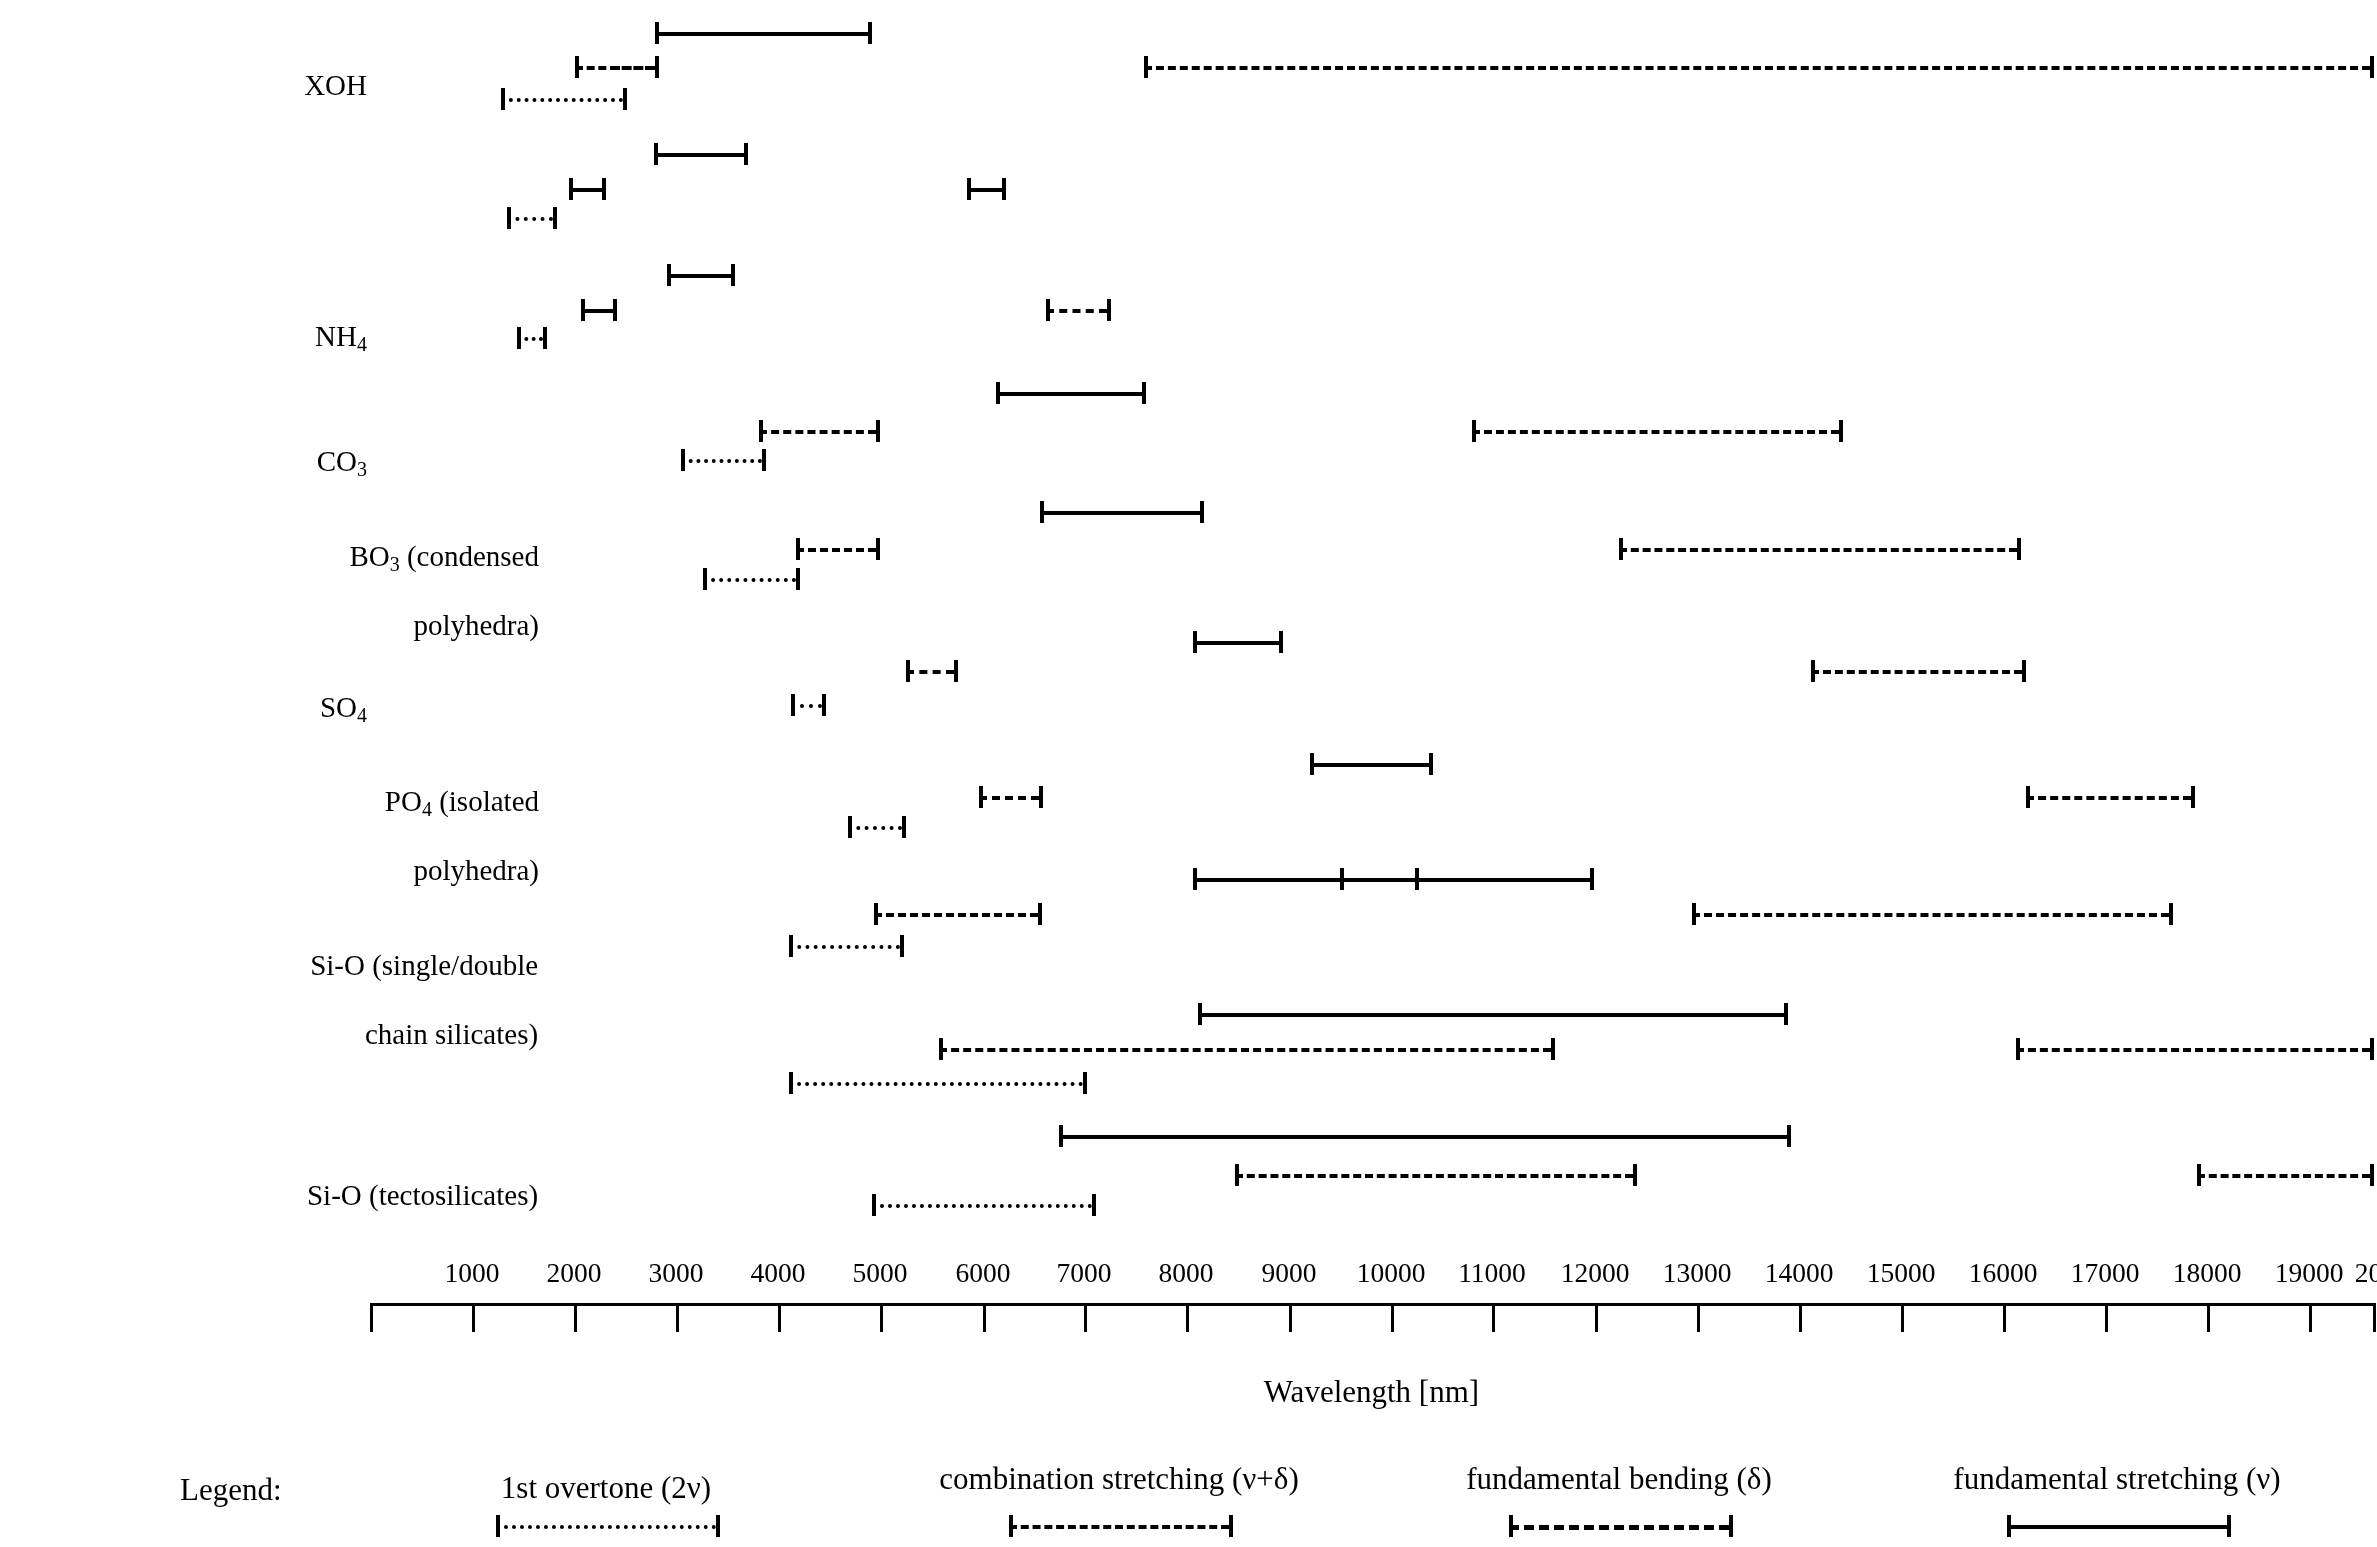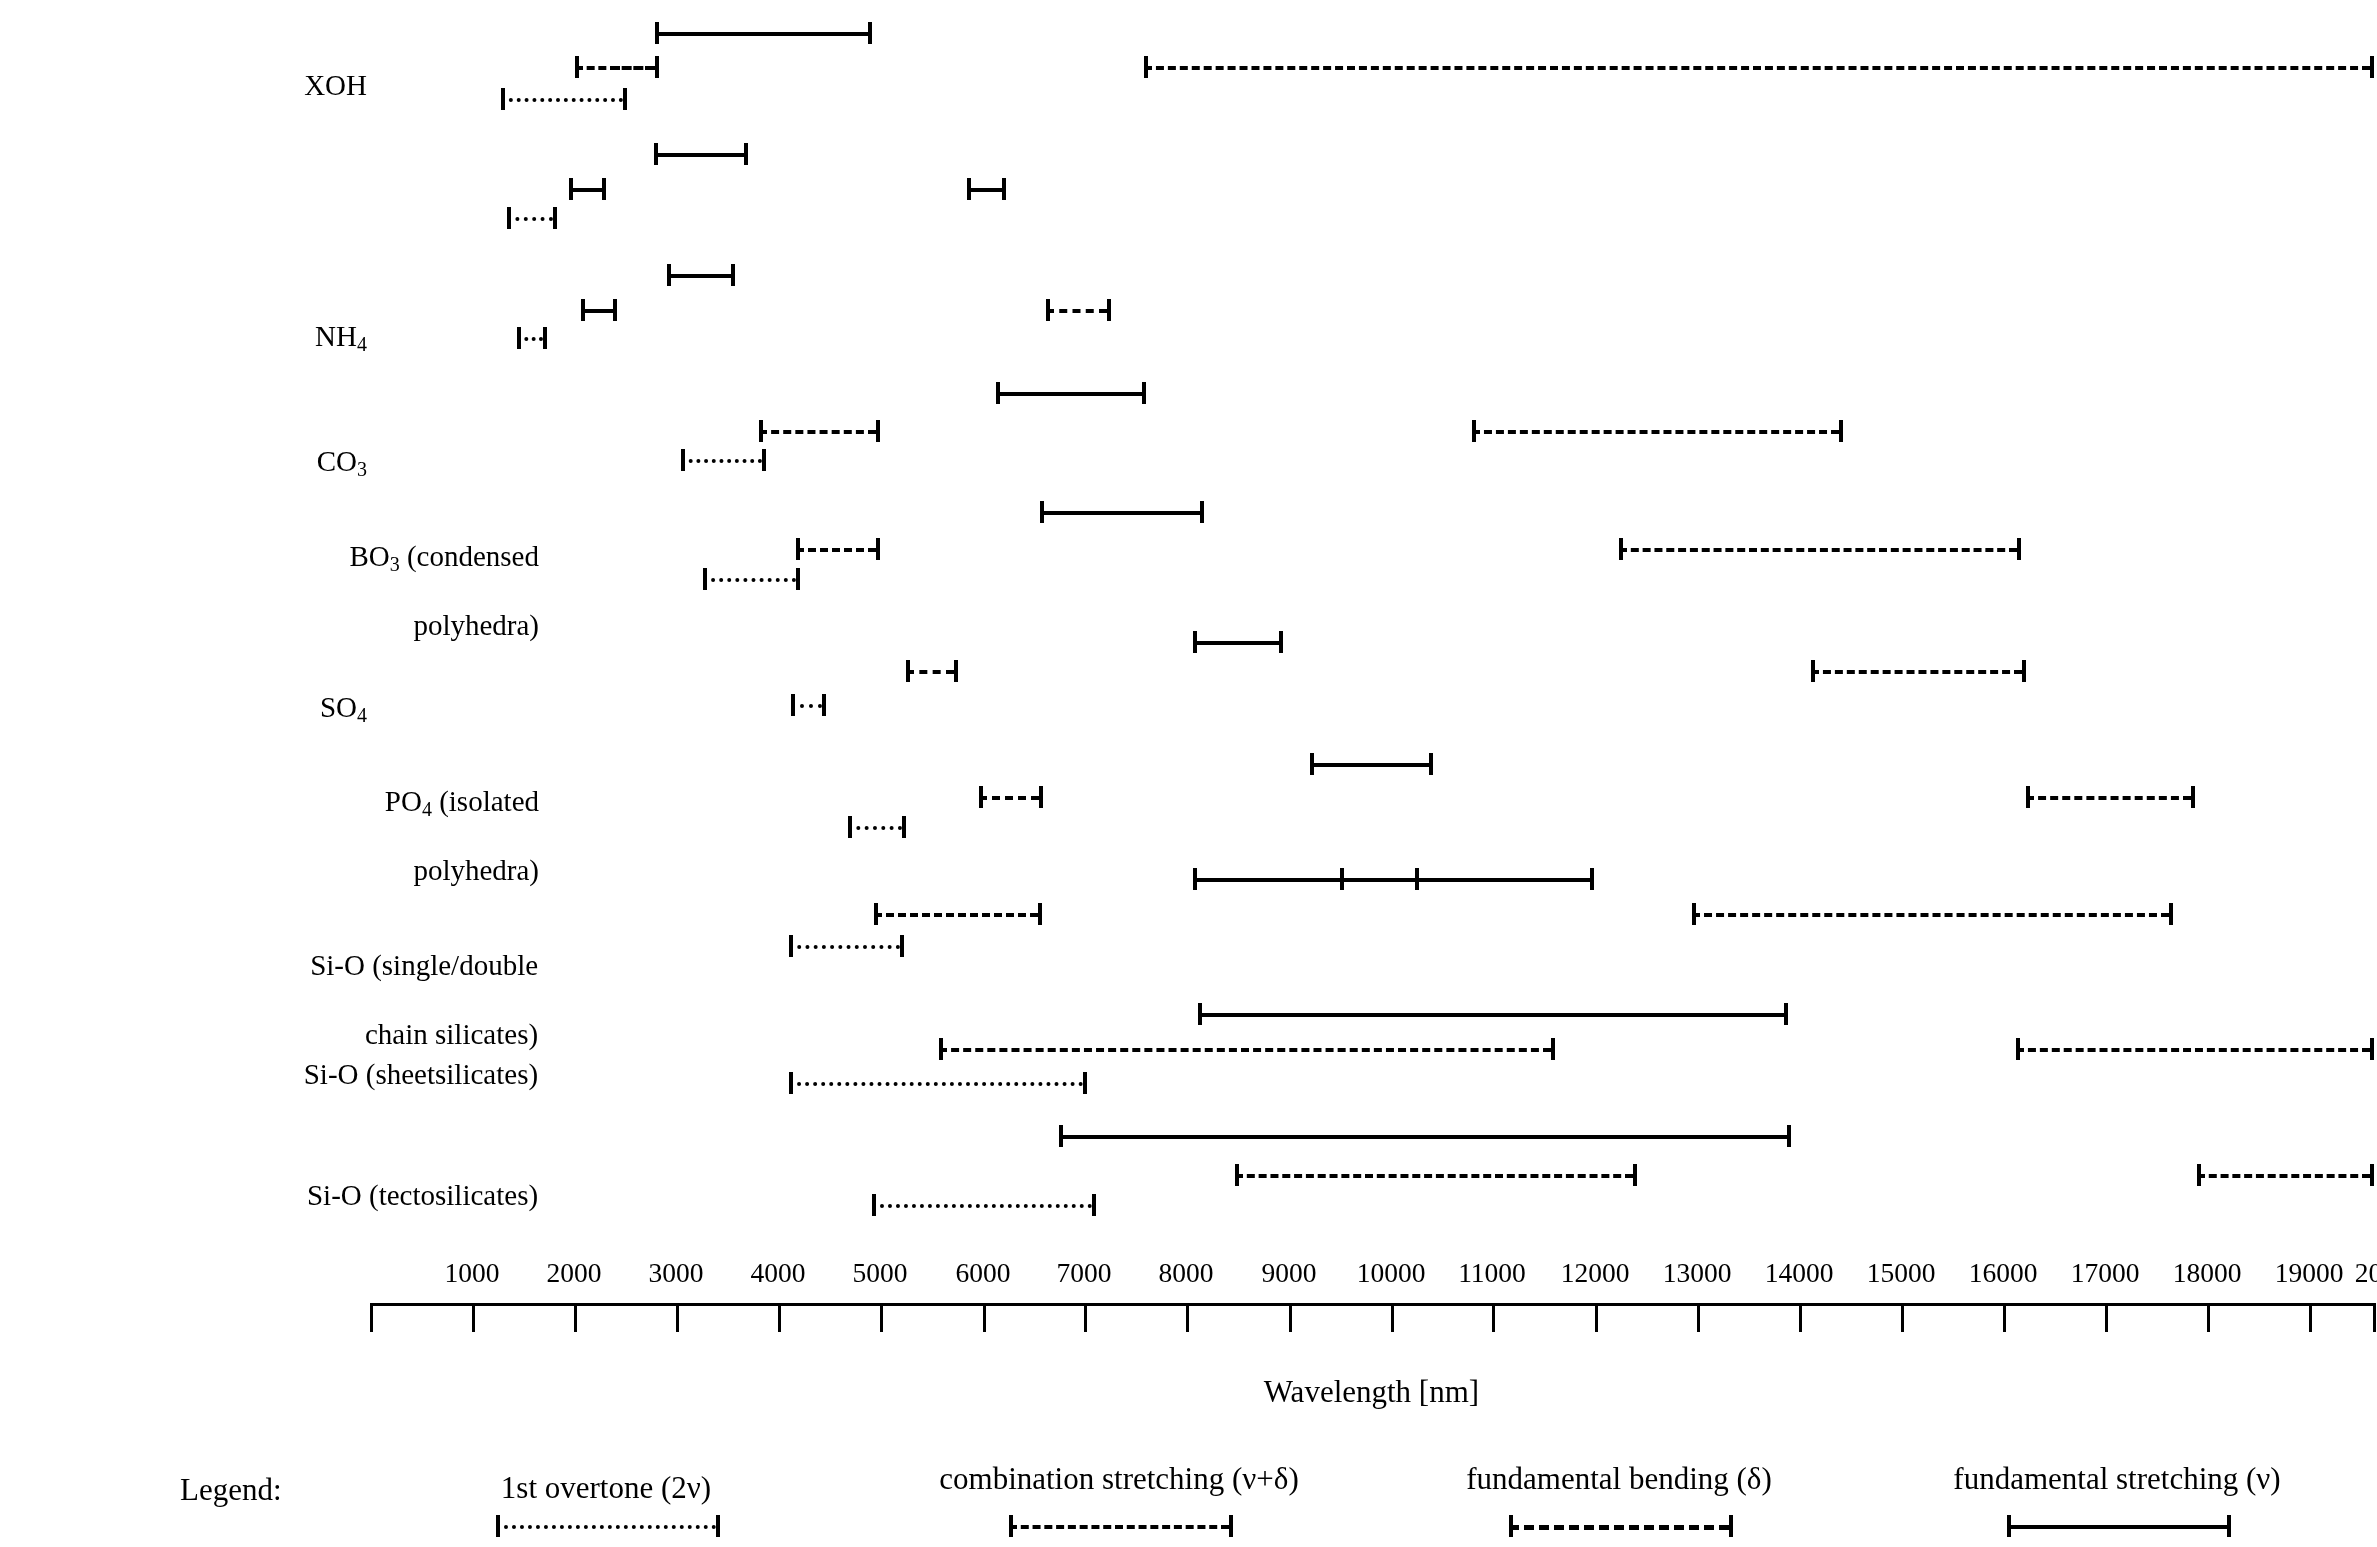--- a/index.html
+++ b/index.html
@@ -97,23 +97,20 @@
   <div class="row-label" style="left:37px;top:750px;width:502px;text-align:right;">
     <div><span>PO</span><sub>4</sub><span> (isolated</span></div>
     <div>polyhedra)</div>
   </div>
 
   <div class="row-label" style="left:6.1px;top:914px;width:532px;text-align:right;">
     <div>Si-O (single/double</div>
     <div>chain silicates)</div>
   </div>
 
-  <div class="row-label" style="left:6.1px;top:1023px;width:532px;text-align:right;">
-    <span>Si-O (sheetsilicates)</span>
-  </div>
 
   <div class="row-label" style="left:6.1px;top:1144px;width:532px;text-align:right;">
     <span>Si-O (tectosilicates)</span>
   </div>
 
   <div class="bar solid" style="left:655px;top:32px;width:213px;">
     <div class="line"></div>
     <div class="cap left"></div>
     <div class="cap right"></div>
   </div>

